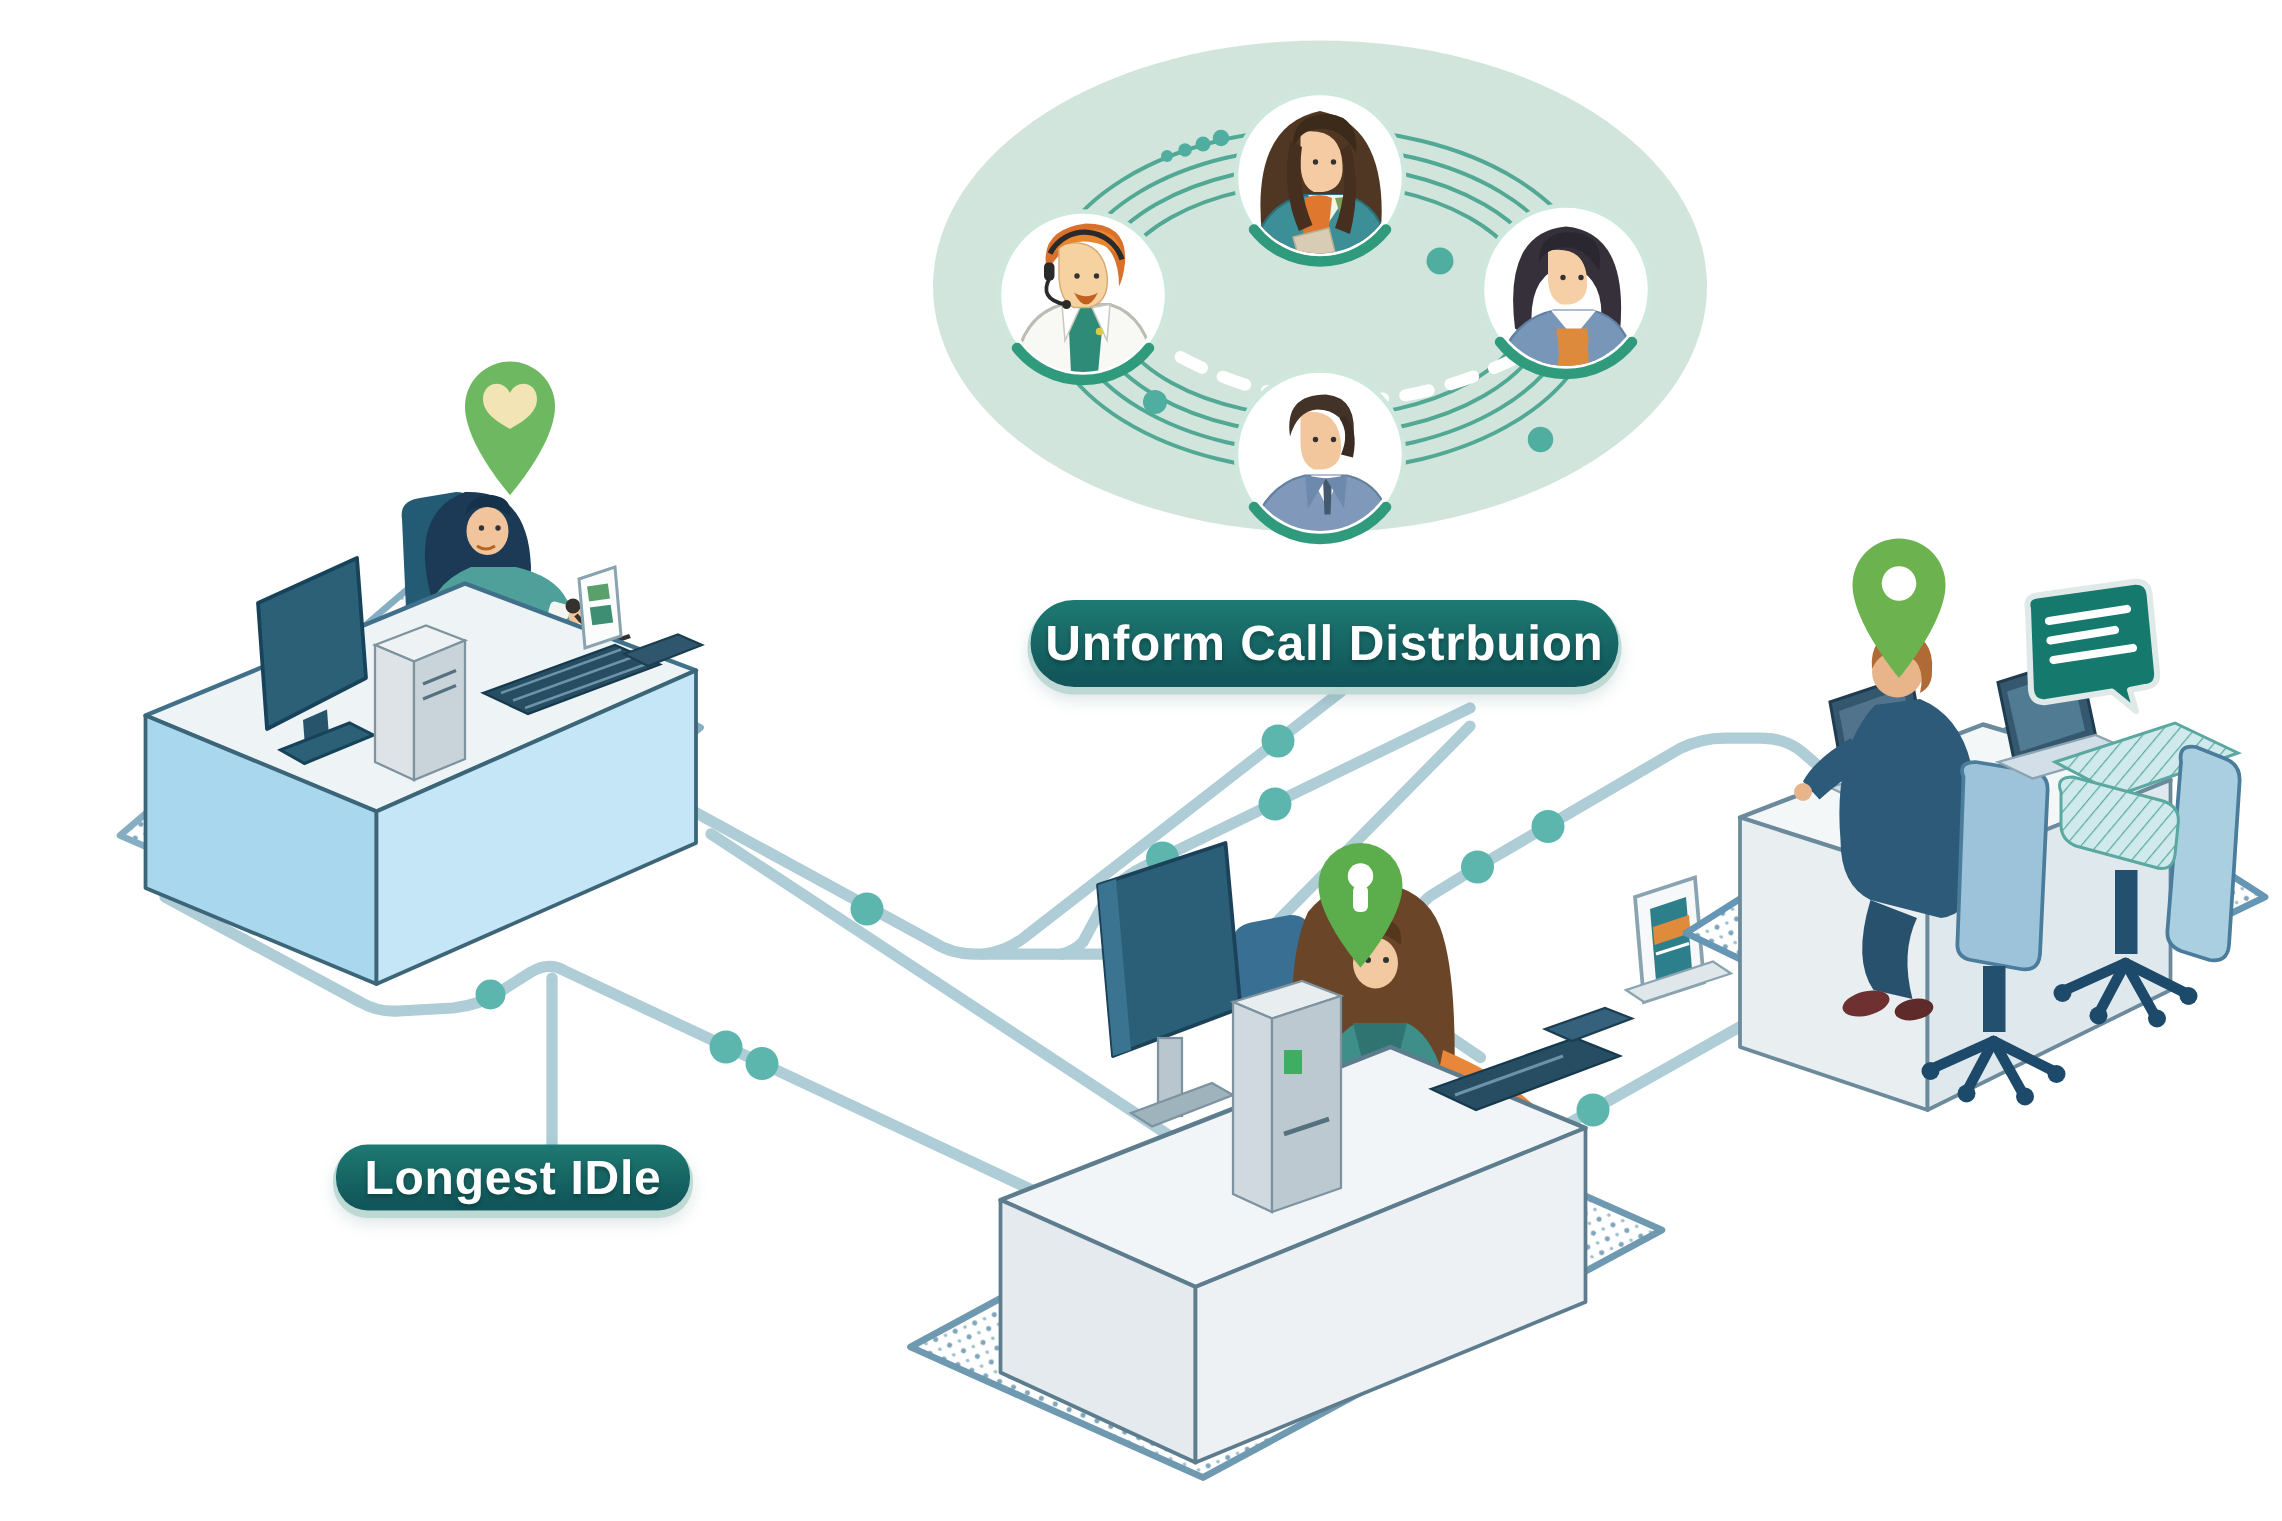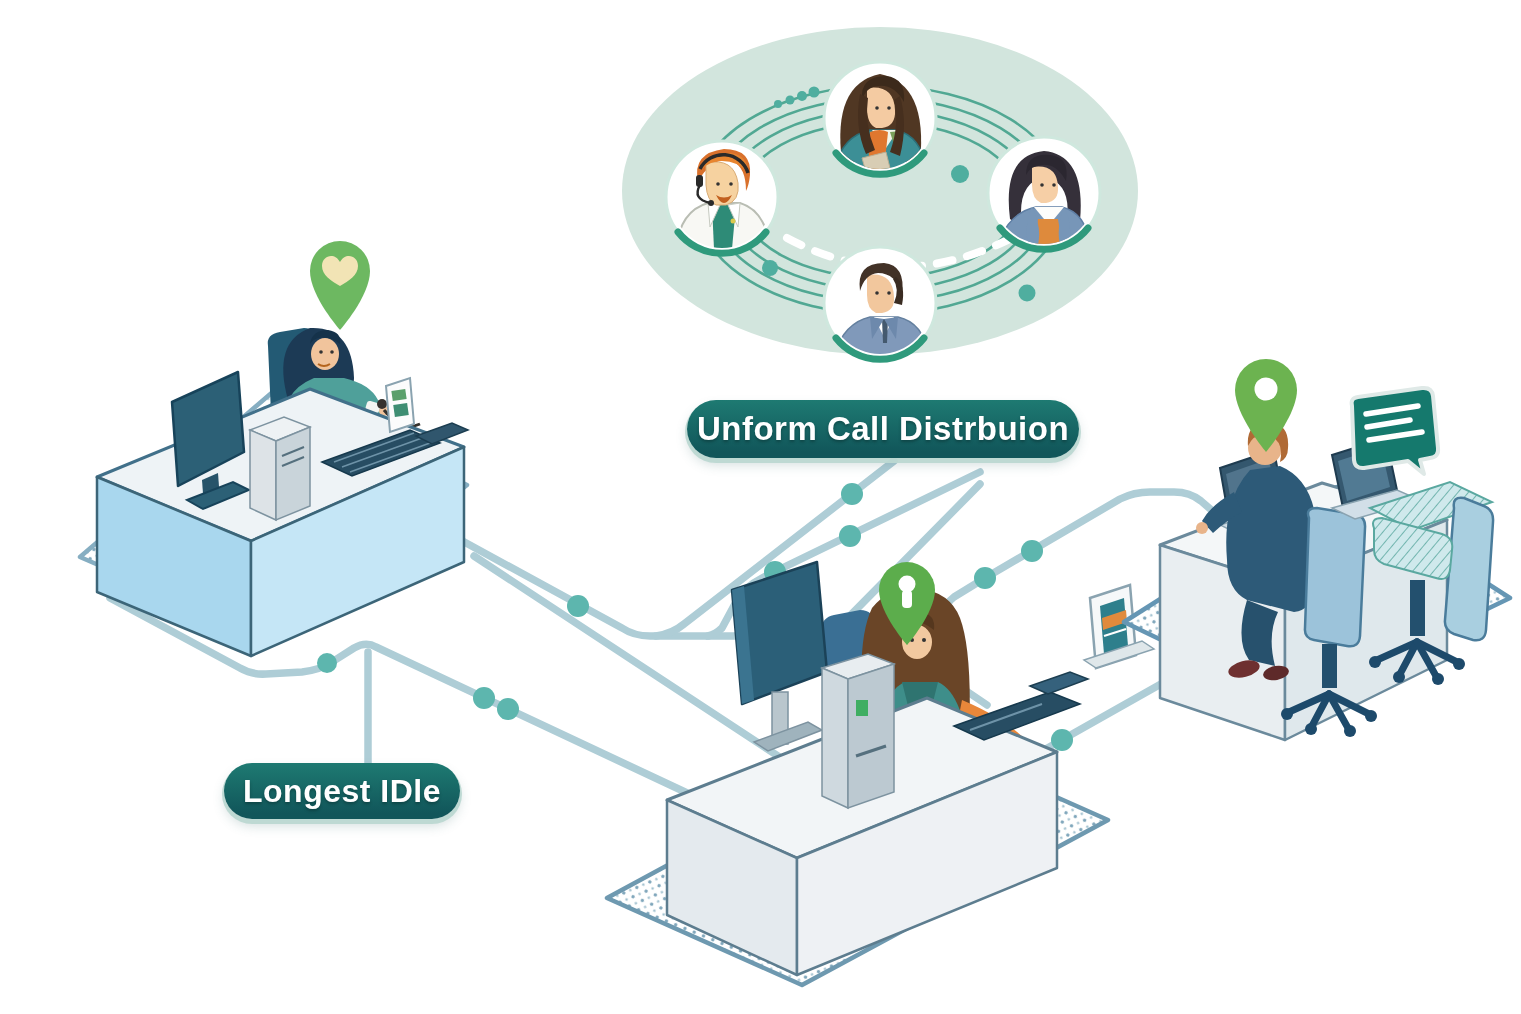--- a/index.html
+++ b/index.html
@@ -6,21 +6,21 @@
   .canvas{position:relative;width:1521px;height:1014px;background:#ffffff;overflow:hidden;
           font-family:"Liberation Sans",sans-serif;margin-left:22px;}
   svg{position:absolute;left:0;top:0;}
   .pill{position:absolute;display:flex;align-items:center;justify-content:center;
         color:#fff;font-weight:bold;letter-spacing:.5px;
         background:linear-gradient(180deg,#1e7a72 0%,#11565a 90%);
         border-radius:32px;
         box-shadow:0 3px 0 2px rgba(188,216,210,.95), 0 7px 12px rgba(60,110,110,.22);
         text-shadow:0 2px 3px rgba(8,40,40,.45);}
   #pill-ucd{left:665px;top:400px;width:392px;height:58px;font-size:33px;}
-  #pill-li{left:202px;top:763px;width:236px;height:56px;font-size:32px;}
+  #pill-li{left:202px;top:763px;width:236px;height:44px;font-size:32px;border-radius:21px;}
 </style>
 </head>
 <body>
 
 <div class="canvas">
 
 <svg width="1521" height="1014" viewBox="0 0 1521 1014">
 <defs>
   <pattern id="halftone" patternUnits="userSpaceOnUse" width="10" height="10" patternTransform="rotate(22)">
     <rect width="10" height="10" fill="#ffffff"></rect>

